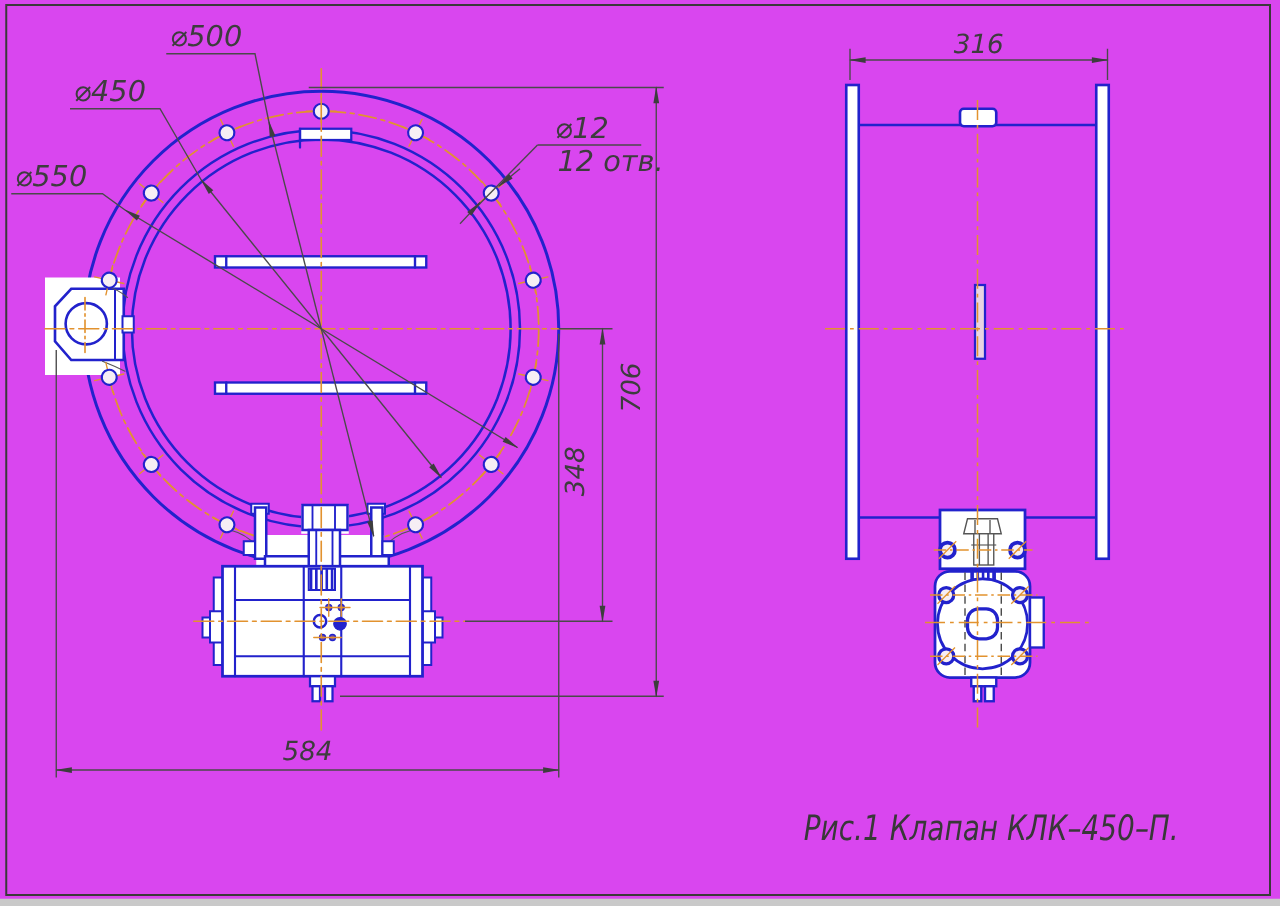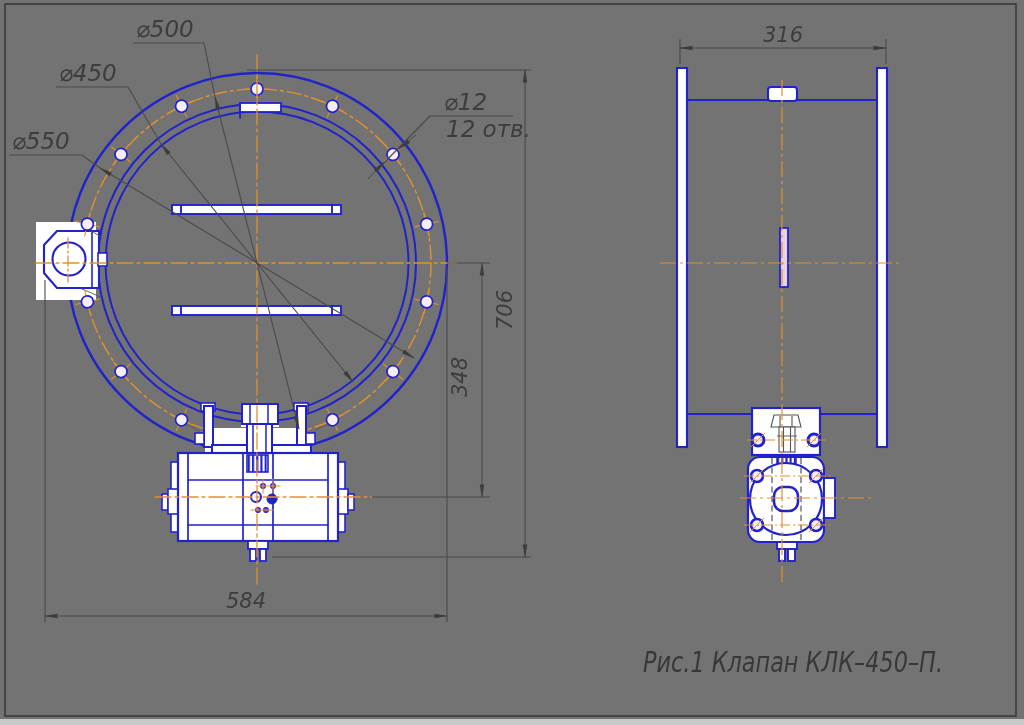--- a/index.html
+++ b/index.html
@@ -1,16 +1,16 @@
 <!DOCTYPE html>
 <html><head>
 <meta charset="utf-8">
 <style>
   html,body{margin:0;padding:0;background:#e8e8e8;}
-  .page{position:relative;width:1024px;height:725px;background:#737373;overflow:hidden;
+  .page{position:relative;width:1024px;height:725px;background:#d946ef;overflow:hidden;
         font-family:"DejaVu Sans","Liberation Sans",sans-serif;}
   svg{display:block}
   text{fill:#3d3d3d;font-style:italic;}
   .dimtxt{font-size:21px;letter-spacing:0px;}
   .lbltxt{font-size:23px;}
   .captxt{font-size:28px;fill:#383838;}
 </style>
 </head>
 <body>
 

